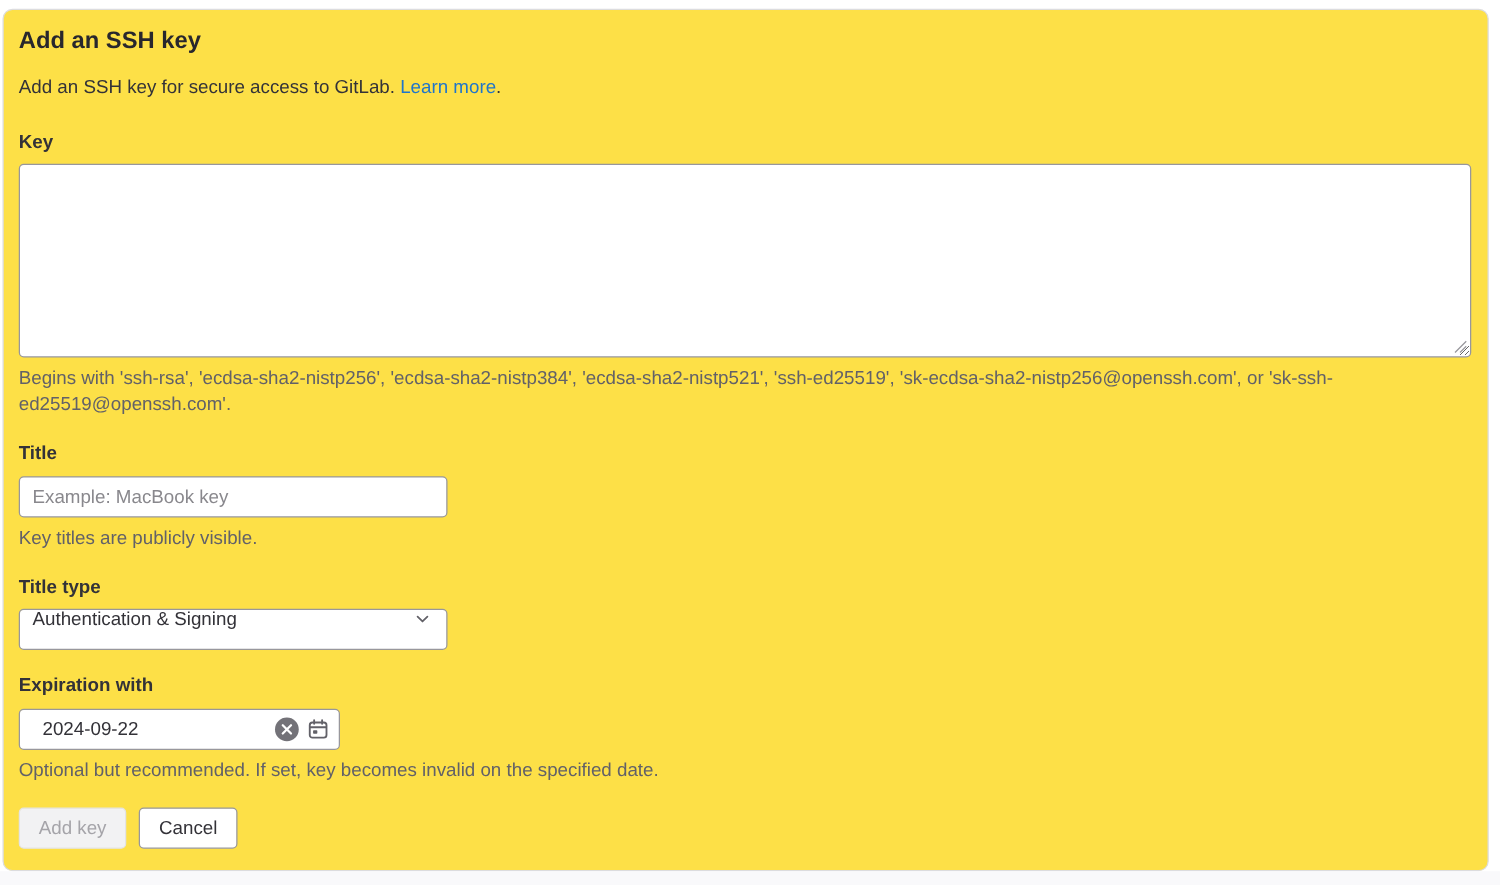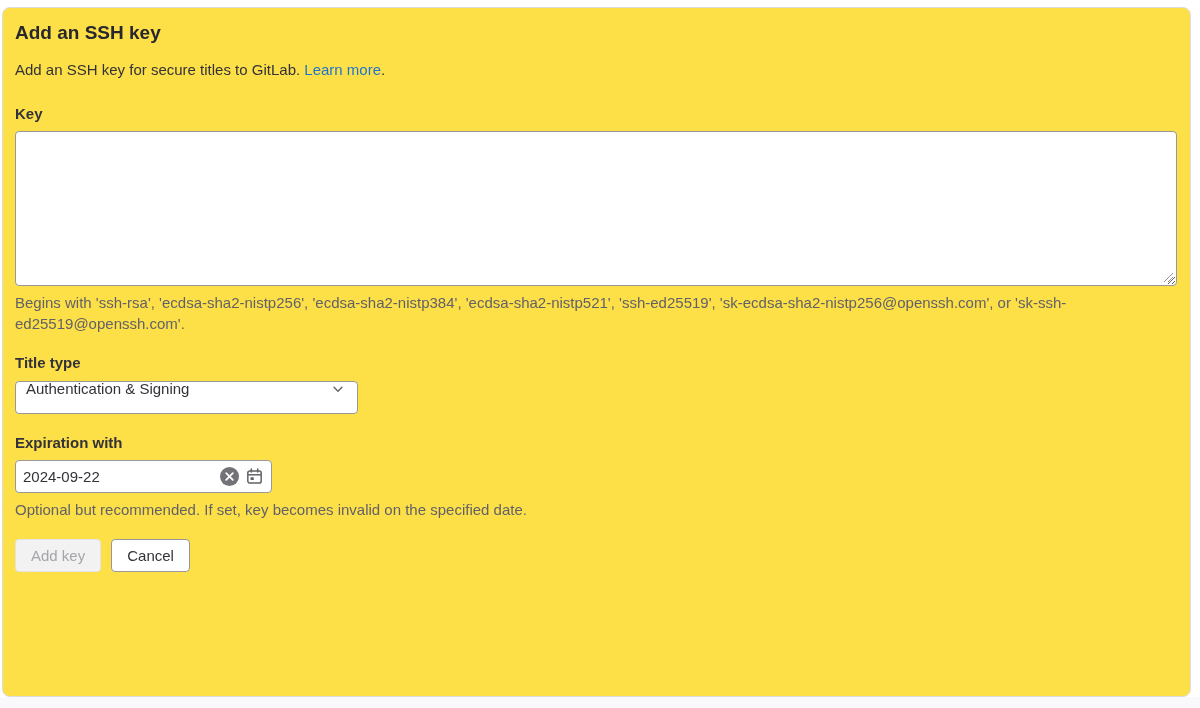--- a/index.html
+++ b/index.html
@@ -106,21 +106,21 @@
     cursor: pointer;
   }
   .date-box {
     width: 257px;
     height: 33px;
     border: 1px solid #98979c;
     border-radius: 4px;
     background: #fff;
     display: flex;
     align-items: center;
-    padding: 0 8px 0 7px;
+    padding: 0 8px 0 18px;
   }
   .date-value {
     flex: 1;
     font-size: 15px;
     color: #333238;
   }
   .icon-btn {
     border: none;
     background: transparent;
     padding: 0;
@@ -157,35 +157,40 @@
     font-weight: 400;
   }
 </style>
 </head>
 <body>
 
 <div class="card">
 
   <h1 class="page-title">Add an SSH key</h1>
 
-  <p class="page-desc"><span>Add an SSH key for secure titles to GitLab.</span>
+  <p class="page-desc"><span>Add an SSH key for secure access to GitLab.</span>
     <a class="link">Learn more</a><span>.</span></p>
 
   <div class="form-group">
     <label class="field-label">Key</label>
     <div class="textarea-wrap">
       <textarea class="key-textarea" spellcheck="false" style=""></textarea>
       <svg class="resize-grip" viewBox="0 0 11 11">
         <line x1="1" y1="10" x2="10" y2="1" stroke="#98979c" stroke-width="1"></line>
         <line x1="5" y1="10" x2="10" y2="5" stroke="#98979c" stroke-width="1"></line>
       </svg>
     </div>
     <div class="help-text">Begins with 'ssh-rsa', 'ecdsa-sha2-nistp256', 'ecdsa-sha2-nistp384', 'ecdsa-sha2-nistp521', 'ssh-ed25519', 'sk-ecdsa-sha2-nistp256@openssh.com', or 'sk-ssh-ed25519@openssh.com'.</div>
   </div>
 
+  <div class="form-group">
+    <label class="field-label">Title</label>
+    <input type="text" class="text-input" placeholder="Example: MacBook key" style="">
+    <div class="help-text">Key titles are publicly visible.</div>
+  </div>
 
   <div class="form-group">
     <label class="field-label">Title type</label>
     <div class="select-box">
       <span>Authentication &amp; Signing</span>
       <svg width="14" height="14" viewBox="0 0 16 16">
         <path d="M3.5 6 L8 10.5 L12.5 6" fill="none" stroke="#626168" stroke-width="1.6" stroke-linecap="round" stroke-linejoin="round"></path>
       </svg>
     </div>
   </div>

